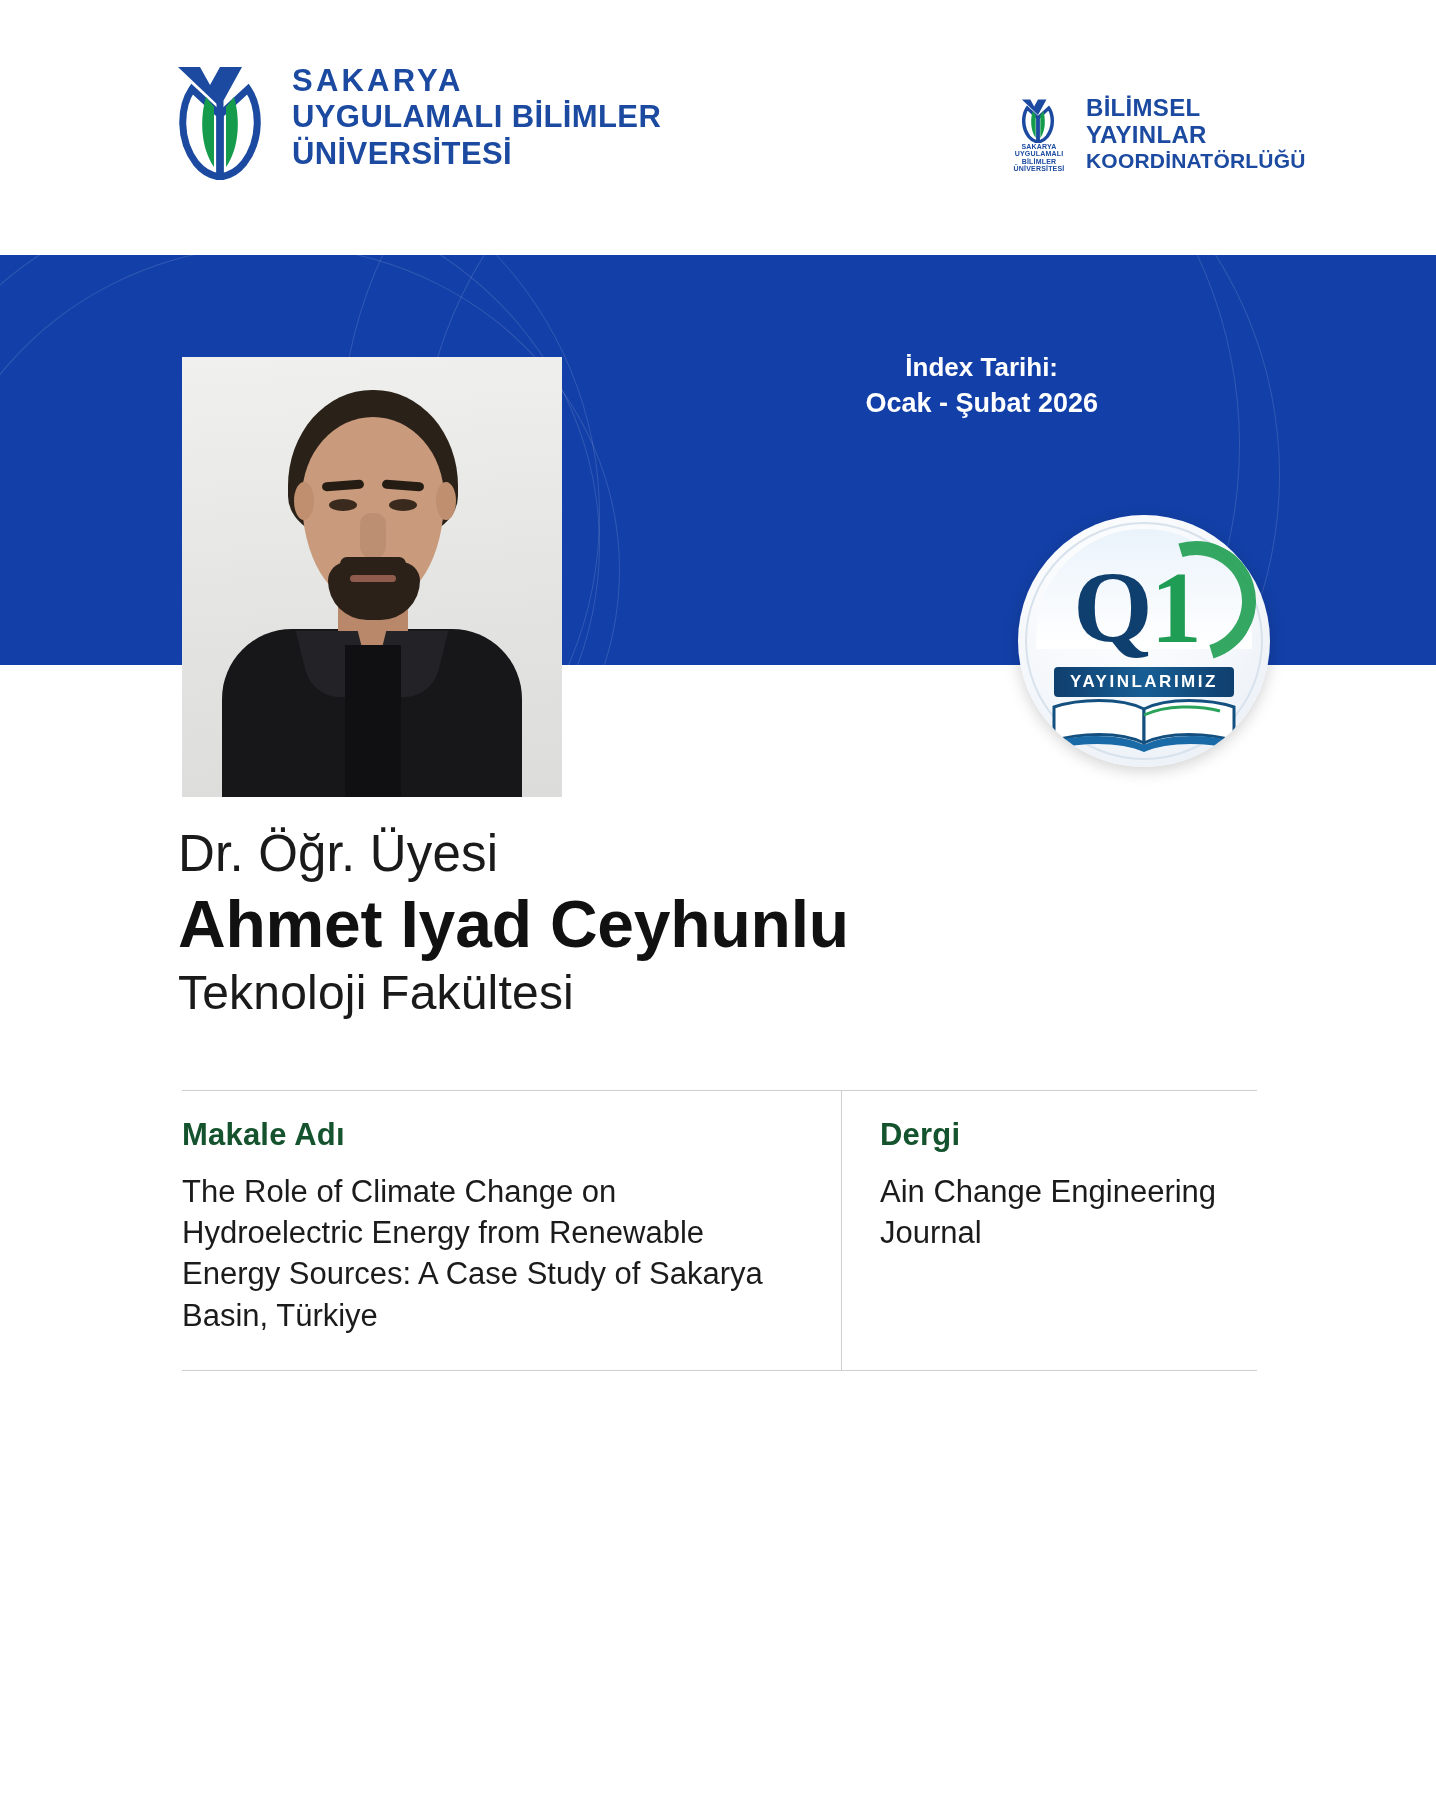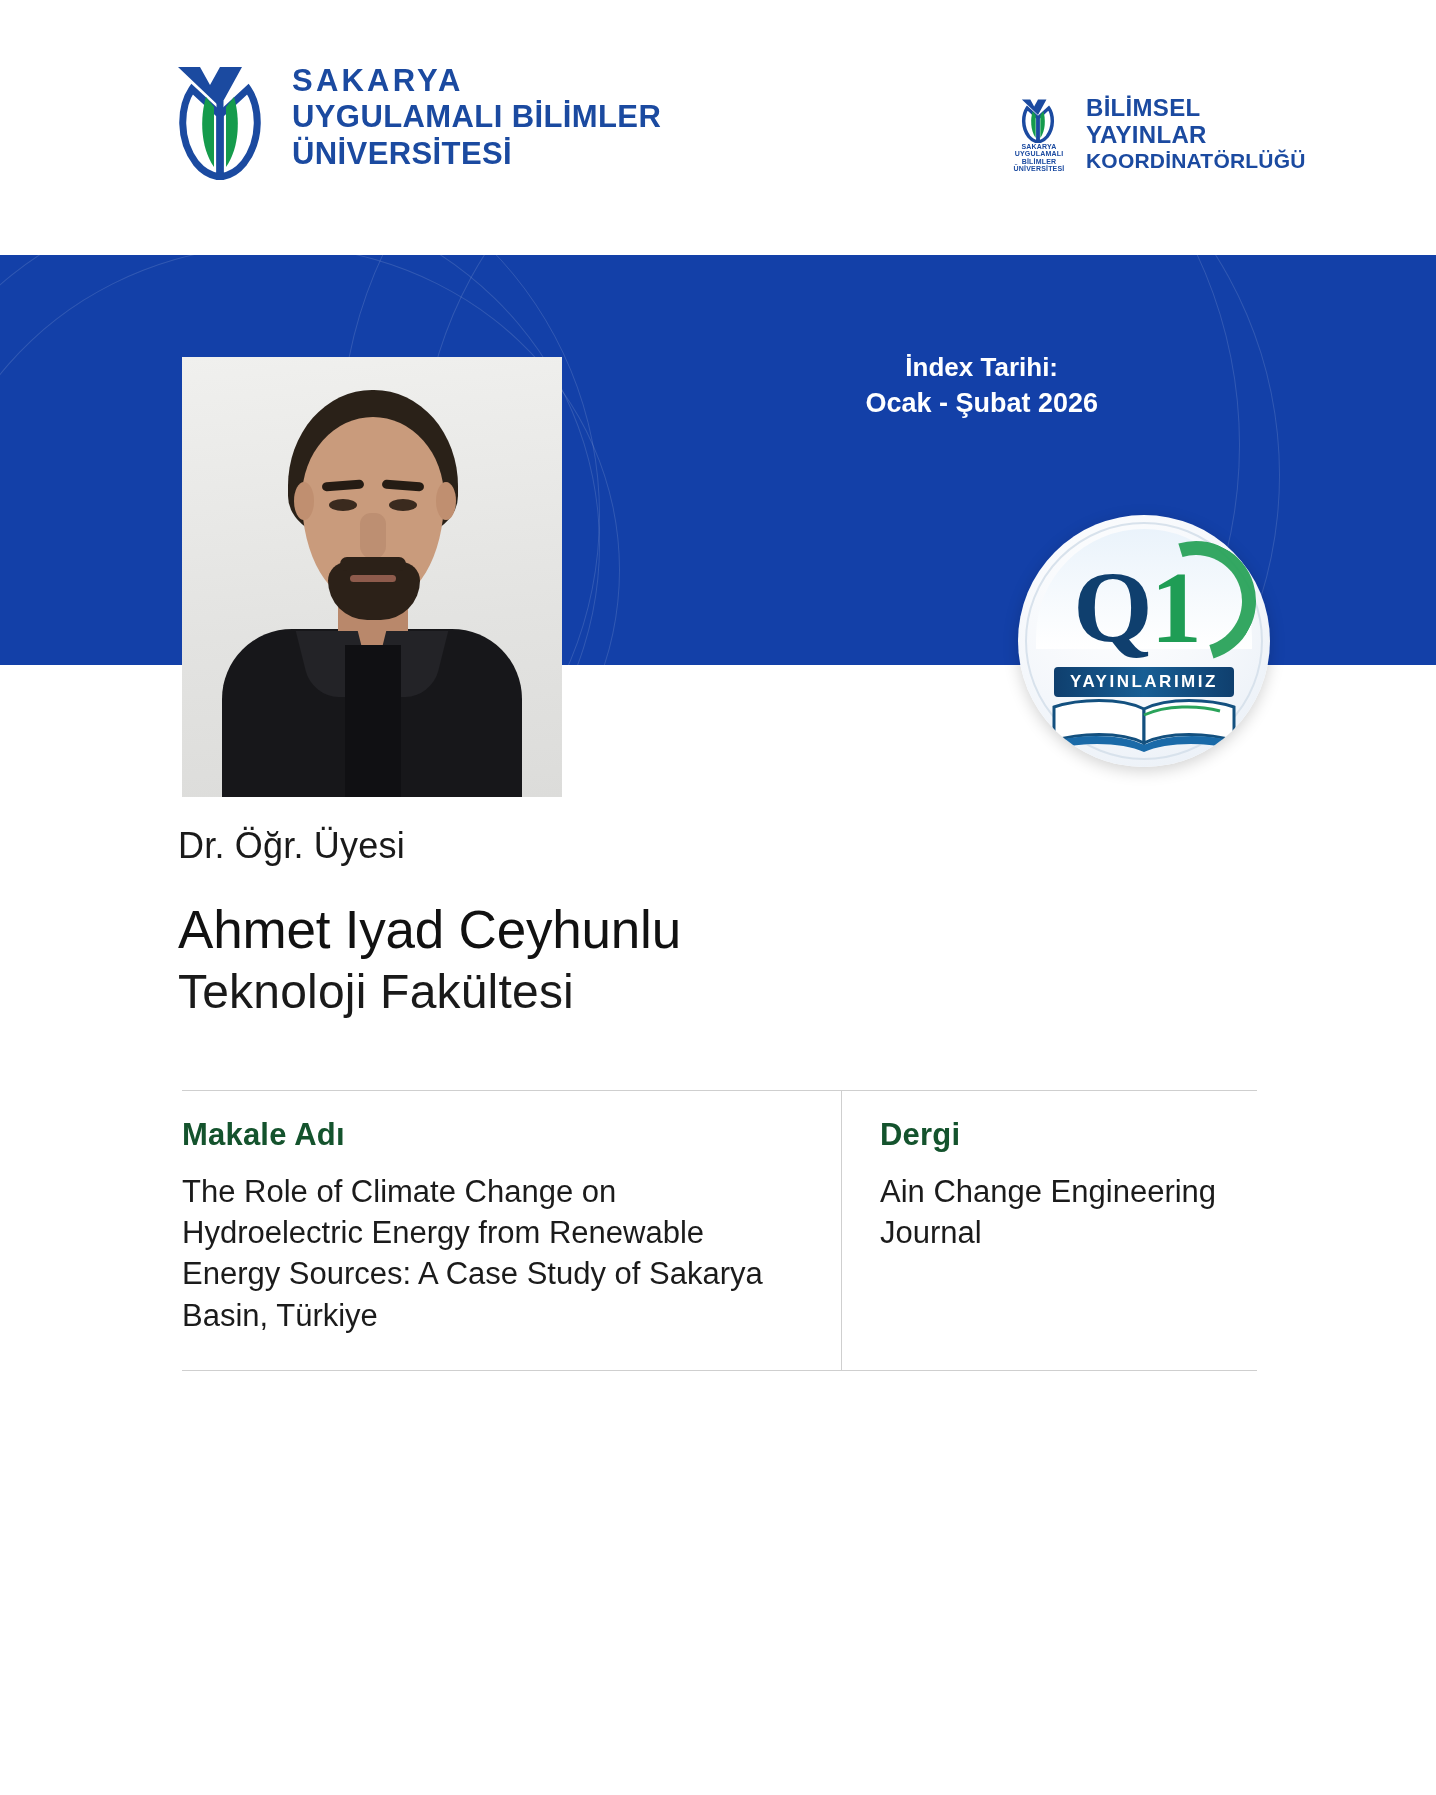--- a/index.html
+++ b/index.html
@@ -275,33 +275,32 @@
     opacity: 0.95;
   }
 
   
   .name-block {
     position: absolute;
     left: 178px; top: 825px;
     width: 1100px;
   }
   .title-pre {
-    font-size: 36px;
+    font-size: 51px;
     color: #1a1a1a;
     font-weight: 400;
     line-height: 1.15;
     letter-spacing: 0.2px;
   }
   .full-name {
-    font-size: 53px;
+    font-size: 66px;
     color: #111111;
-    font-weight: 400;
+    font-weight: 700;
     line-height: 1.22;
     letter-spacing: -0.2px;
-    margin-top: 32px;
   }
   .faculty {
     font-size: 48px;
     color: #1a1a1a;
     font-weight: 400;
     line-height: 1.2;
     letter-spacing: 0.2px;
   }
 
   

